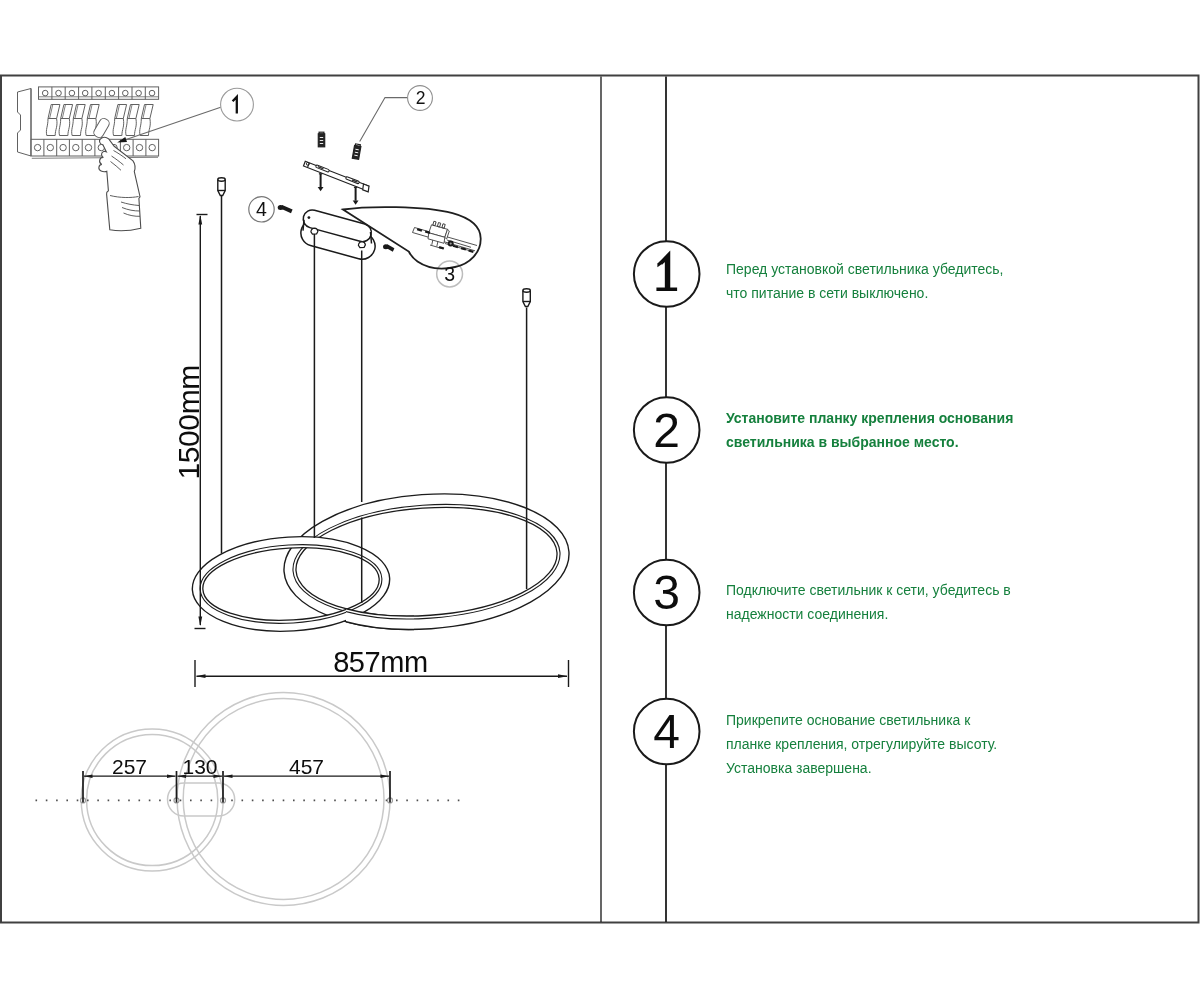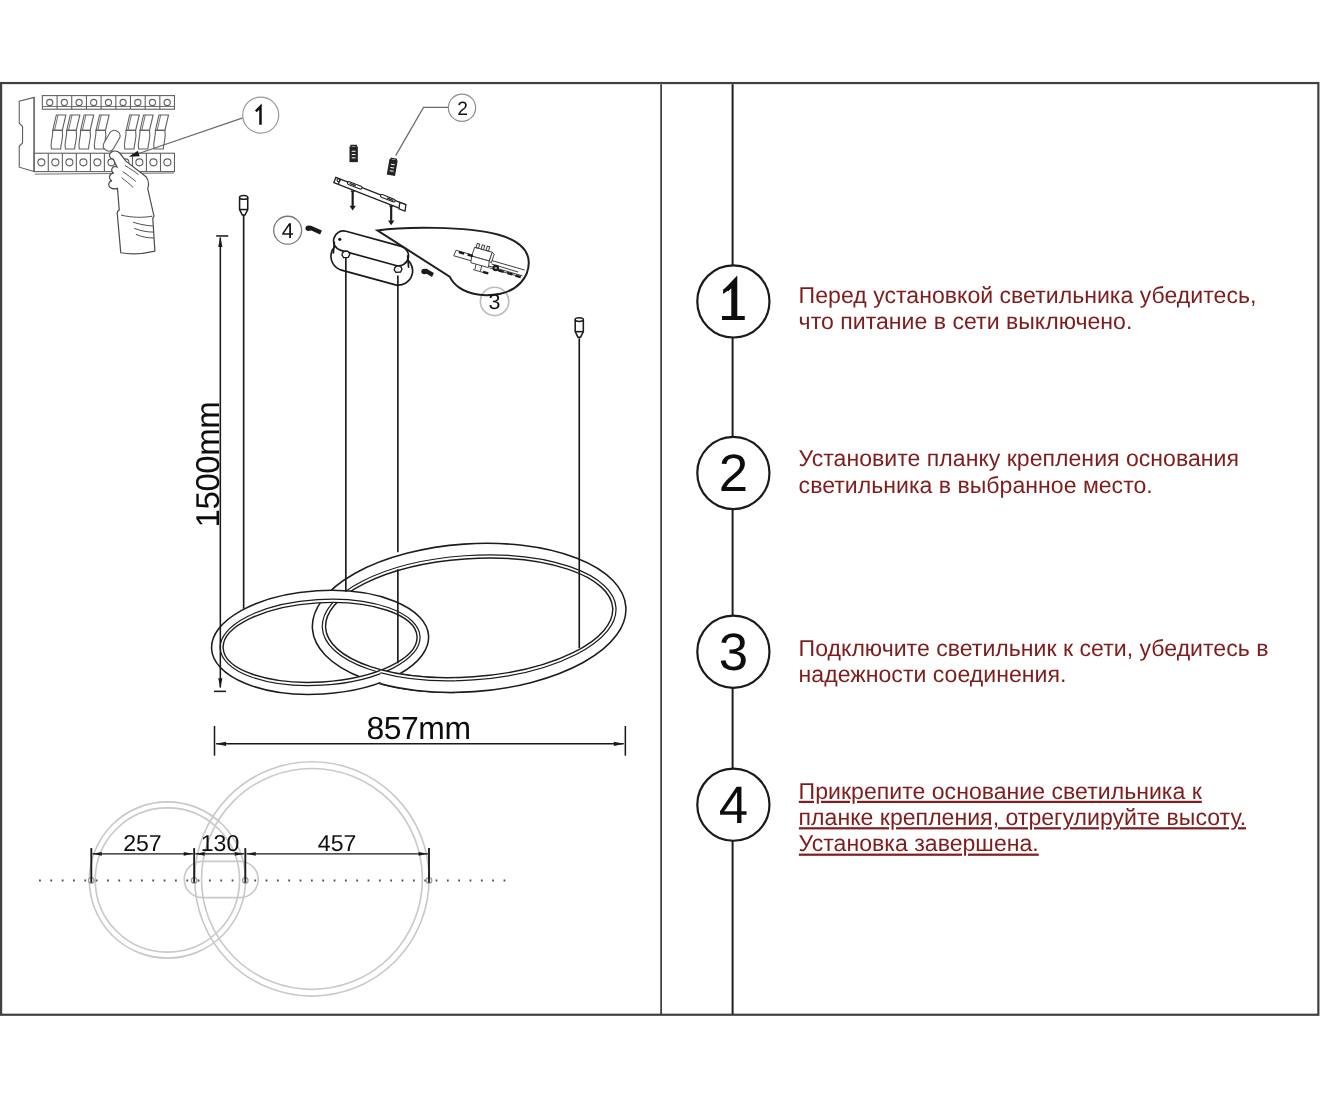--- a/index.html
+++ b/index.html
@@ -1,19 +1,19 @@
 <!DOCTYPE html>
 <html><head>
 <meta charset="utf-8">
 <style>
   html,body{margin:0;padding:0;}
   body{width:1200px;height:1000px;background:#fff;position:relative;overflow:hidden;
        font-family:"Liberation Sans", sans-serif;}
   #art{position:absolute;left:0;top:0;will-change:transform;}
-  .txt{position:absolute;will-change:transform;font-size:21px;line-height:24.1px;color:#7f1d1d;letter-spacing:0px;}
+  .txt{position:absolute;will-change:transform;font-size:14px;line-height:24.1px;color:#15803d;letter-spacing:0px;}
 </style>
 </head>
 <body>
 <svg id="art" width="1200" height="1000" viewBox="0 0 1200 1000">
 
   <rect x="1" y="75.5" width="1197.5" height="847" fill="none" stroke="#404040" stroke-width="2"></rect>
   <line x1="601" y1="76.5" x2="601" y2="922" stroke="#262626" stroke-width="1.4"></line>
   <line x1="666" y1="76.5" x2="666" y2="922" stroke="#1d1d1d" stroke-width="1.8"></line>
 
   <g stroke="#1a1a1a" stroke-width="2" fill="#ffffff">
@@ -322,15 +322,15 @@
     <path d="M217.8,179.5 L217.8,190.5 L220.3,195.5 L222.7,195.5 L225.2,190.5 L225.2,179.5"></path>
     <ellipse cx="221.5" cy="179.5" rx="3.7" ry="1.7"></ellipse>
     <line x1="217.8" y1="190.5" x2="225.2" y2="190.5"></line>
     <path d="M522.9,290.5 L522.9,301.5 L525.4,306.5 L527.8,306.5 L530.3,301.5 L530.3,290.5"></path>
     <ellipse cx="526.6" cy="290.5" rx="3.7" ry="1.7"></ellipse>
     <line x1="522.9" y1="301.5" x2="530.3" y2="301.5"></line>
   </g>
 </svg>
 
 <div class="txt" style="left:726px;top:256.5px;">Перед установкой светильника убедитесь,<br>что питание в сети выключено.</div>
-<div class="txt" style="left:726px;top:405.8px;">Установите планку крепления основания<br>светильника в выбранное место.</div>
+<div class="txt" style="left:726px;top:405.8px;font-weight:bold;">Установите планку крепления основания<br>светильника в выбранное место.</div>
 <div class="txt" style="left:726px;top:578px;">Подключите светильник к сети, убедитесь в<br>надежности соединения.</div>
-<div class="txt" style="left:726px;top:708.3px;text-decoration:underline;">Прикрепите основание светильника к<br>планке крепления, отрегулируйте высоту.<br>Установка завершена.</div>
+<div class="txt" style="left:726px;top:708.3px;">Прикрепите основание светильника к<br>планке крепления, отрегулируйте высоту.<br>Установка завершена.</div>
 
 </body></html>

